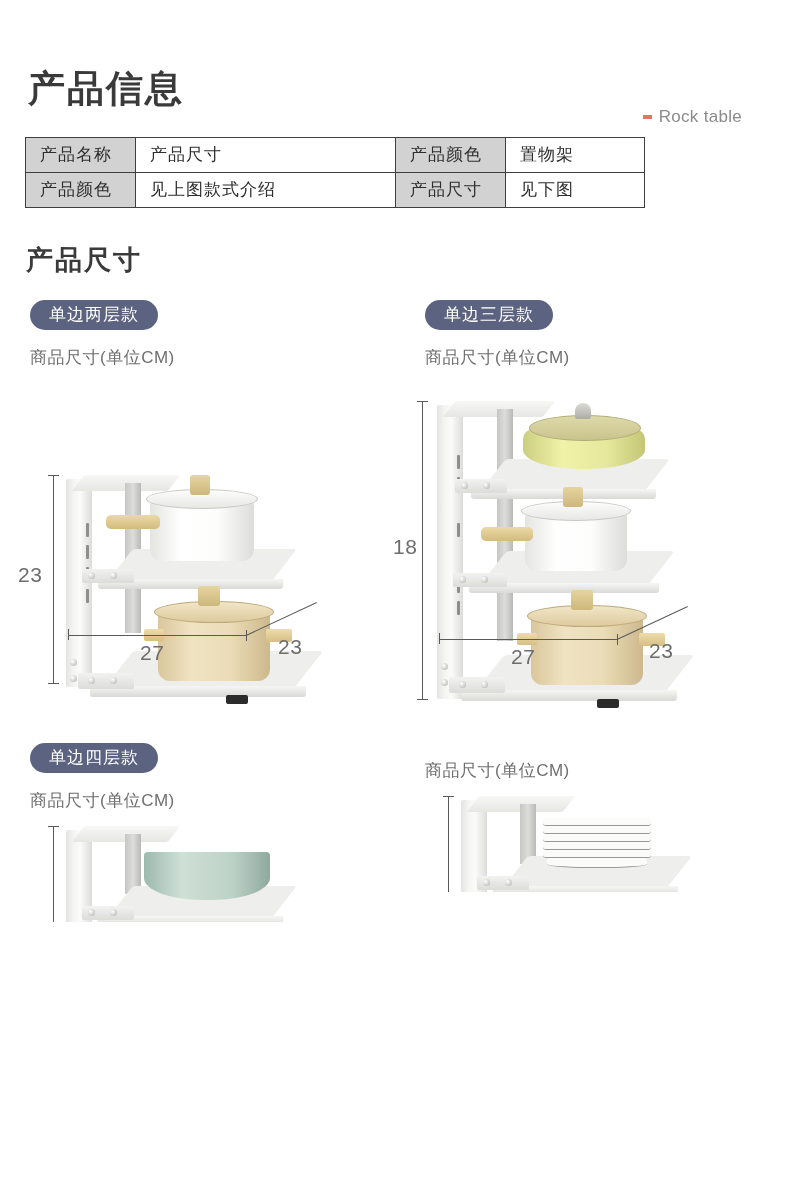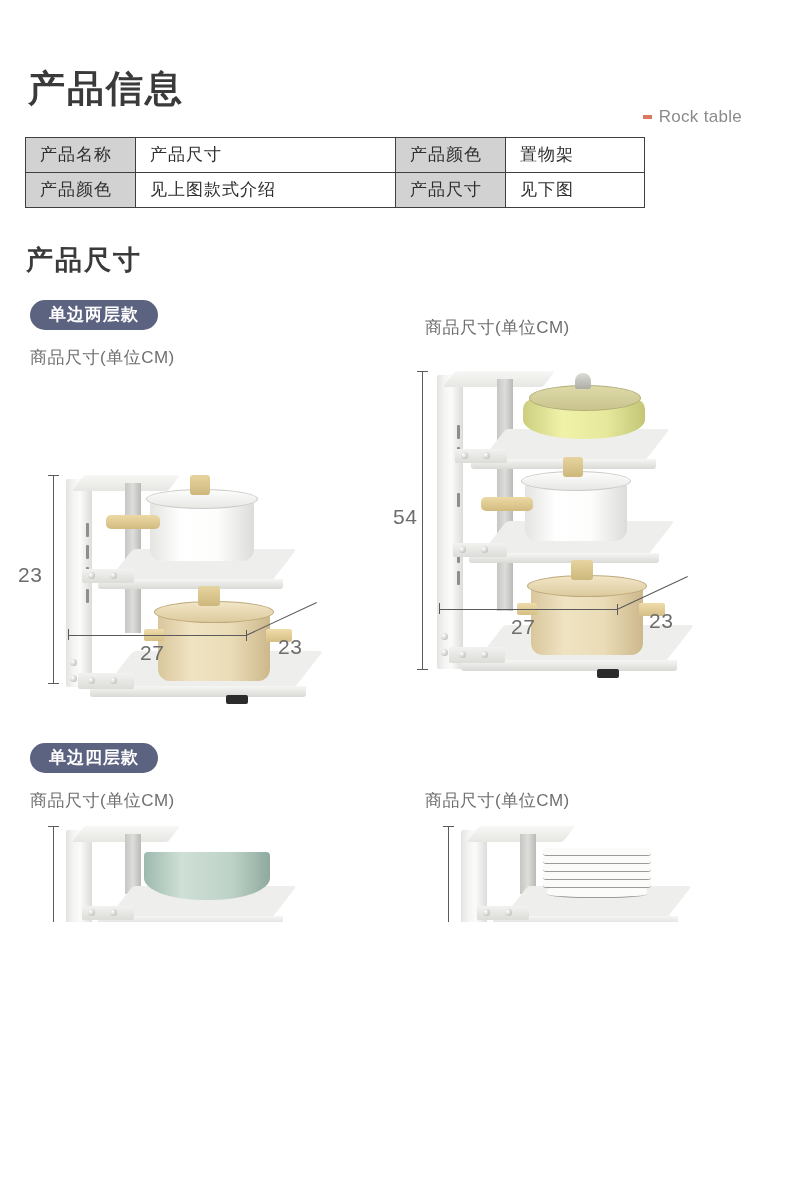--- a/index.html
+++ b/index.html
@@ -101,21 +101,20 @@
 
   .badge {
     display: inline-block;
     background: #5c6380;
     color: #ffffff;
     font-size: 17px;
     letter-spacing: 1px;
     padding: 6px 19px 7px;
     border-radius: 20px;
     line-height: 1;
-    font-weight: bold;
   }
 
   .unit-note {
     margin-top: 16px;
     font-size: 17px;
     color: #6f6f6f;
     letter-spacing: 0.5px;
   }
 
   
@@ -218,21 +217,21 @@
     background: linear-gradient(180deg,#ecd9a4 0%,#d2bb80 100%);
     border-radius: 5px;
   }
   .pot-ear {
     position: absolute;
     background: linear-gradient(180deg,#efdcab 0%,#d6bf85 100%);
     border-radius: 2px;
   }
 
   
-  .bottom-row { margin-top: 30px; align-items: flex-end; }
+  .bottom-row { margin-top: 30px; }
   .clip-illus { position: relative; height: 110px; overflow: hidden; }
 
   .bowl {
     position: absolute;
     border-radius: 4px 4px 46% 46%;
   }
   .plate-stack { position: absolute; }
   .plate {
     position: absolute;
     background: #fbfbfa;
@@ -340,28 +339,29 @@
         <div class="dline h" style="left:38px; top:252px; width:178px;"></div>
         <div class="tick v" style="left:216px; top:247px;"></div>
         <div class="dim" style="left:110px; top:258px;">27</div>
 
         <div class="dline diag" style="left:216px; top:252px; width:78px; transform:rotate(-25deg);"></div>
         <div class="dim" style="left:248px; top:252px;">23</div>
       </div>
     </div>
 
     <div class="variant-col">
+      <span class="badge">单边三层款</span>
       <div class="unit-note">商品尺寸(单位CM)</div>
 
       <div class="illus illus-3tier">
 
         <div class="tick h" style="left:-8px; top:18px;"></div>
         <div class="dline v" style="left:-3px; top:18px; height:298px;"></div>
         <div class="tick h" style="left:-8px; top:316px;"></div>
-        <div class="dim" style="left:-32px; top:152px;">54</div>
+        <div class="dim" style="left:-32px; top:152px;">18</div>
 
         <div class="rack">
           <div class="post" style="left:12px; top:22px; width:26px; height:294px;"></div>
           <div class="post-slot" style="left:32px; top:72px; height:14px;"></div>
           <div class="post-slot" style="left:32px; top:94px; height:14px;"></div>
           <div class="post-slot" style="left:32px; top:140px; height:14px;"></div>
           <div class="post-slot" style="left:32px; top:196px; height:14px;"></div>
           <div class="post-slot" style="left:32px; top:218px; height:14px;"></div>
 
           <div class="top-arm" style="left:24px; top:18px; width:100px; height:16px; transform:skewX(-38deg);"></div>

